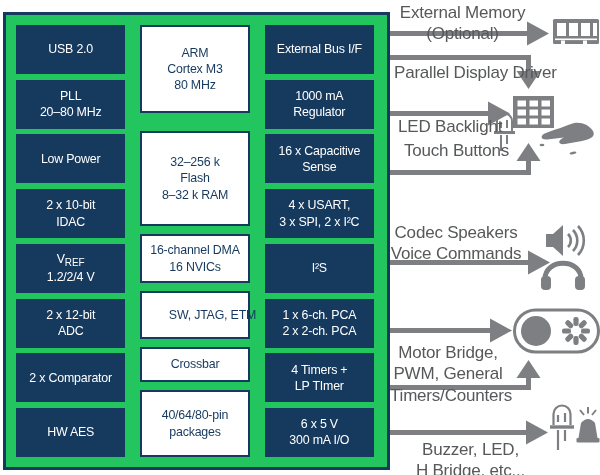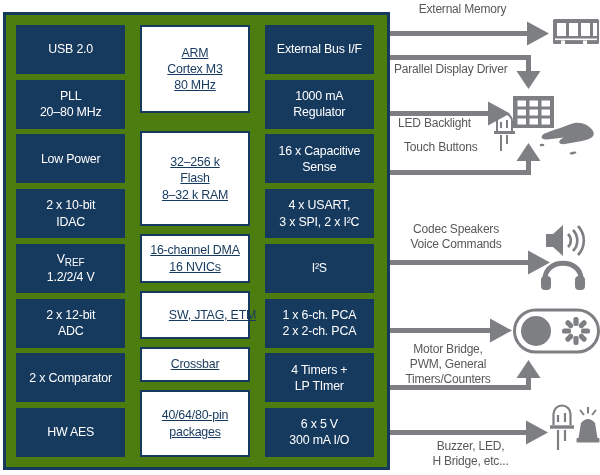--- a/index.html
+++ b/index.html
@@ -1,39 +1,39 @@
 <!DOCTYPE html>
 <html><head>
 <meta charset="utf-8">
 <style>
   html,body{margin:0;padding:0;background:#ffffff;}
   #stage{position:relative;width:600px;height:475px;background:#ffffff;overflow:hidden;
          font-family:"Liberation Sans",sans-serif;}
   
   #chip-box{position:absolute;left:3px;top:12px;width:387px;height:458px;
-            box-sizing:border-box;border:3px solid #16395e;background:#4d7c0f;
+            box-sizing:border-box;border:3px solid #16395e;background:#22c55e;
             display:flex;flex-direction:row;gap:15px;padding:10px 13px 10px 10px;}
   .col{flex:1 1 0;display:flex;flex-direction:column;justify-content:space-between;min-width:0;}
   .blk{box-sizing:border-box;display:flex;flex-direction:column;justify-content:center;
        align-items:center;text-align:center;font-size:12.4px;line-height:1.3;
        letter-spacing:-0.2px;}
   .blk.dark{background:#16395e;color:#ffffff;}
-  .blk.light{background:#ffffff;border:2px solid #16395e;color:#16395e;text-decoration:underline;}
+  .blk.light{background:#ffffff;border:2px solid #16395e;color:#16395e;}
   .blk .ln{display:block;white-space:nowrap;}
   .h1{height:49px;}
   .hA{height:88px;margin-bottom:10px;}
   .hB{height:95px;}
   .hC{height:48px;padding-left:35px;}
   .hD{height:35px;}
   .hE{height:67px;}
   sub.ref{font-size:10px;letter-spacing:0;}
   
   #right-panel{position:absolute;left:390px;top:0;width:210px;height:475px;}
   #right-art{position:absolute;left:0;top:0;}
-  .ann{position:absolute;color:#56585a;font-size:12px;line-height:1.26;letter-spacing:-0.2px;}
+  .ann{position:absolute;color:#56585a;font-size:17px;line-height:1.26;letter-spacing:-0.2px;}
   .ann .ln{display:block;white-space:nowrap;}
   .ctr{text-align:center;}
   #ann-external-memory{left:0;top:2px;width:145px;}
   #ann-parallel-display{left:4px;top:62px;width:150px;}
   #ann-led-backlight{left:8px;top:116px;width:110px;}
   #ann-touch-buttons{left:14px;top:140px;width:110px;}
   #ann-codec{left:0;top:222px;width:132px;}
   #ann-motor{left:0;top:342px;width:116px;}
   #ann-buzzer{left:18px;top:439px;width:125px;}
 </style>
@@ -288,20 +288,21 @@
           <line x1="12" y1="0" x2="12" y2="6.5"></line>
           <line x1="20" y1="3" x2="16" y2="8"></line>
         </g>
         <path d="M5,16 Q12,8 19,16 L21.5,31 L2.5,31 Z" fill="#7d7f82"></path>
         <rect x="0.5" y="31" width="23" height="4.5" rx="1" fill="#7d7f82"></rect>
       </g>
     </svg>
 
     <div class="ann ctr" id="ann-external-memory">
       <span class="ln">External Memory</span>
+        <span class="ln">(Optional)</span>
     </div>
     <div class="ann" id="ann-led-backlight">
       <span class="ln">LED Backlight</span>
     </div>
     <div class="ann" id="ann-parallel-display">
       <span class="ln">Parallel Display Driver</span>
     </div>
     <div class="ann" id="ann-touch-buttons">
       <span class="ln">Touch Buttons</span>
     </div>

